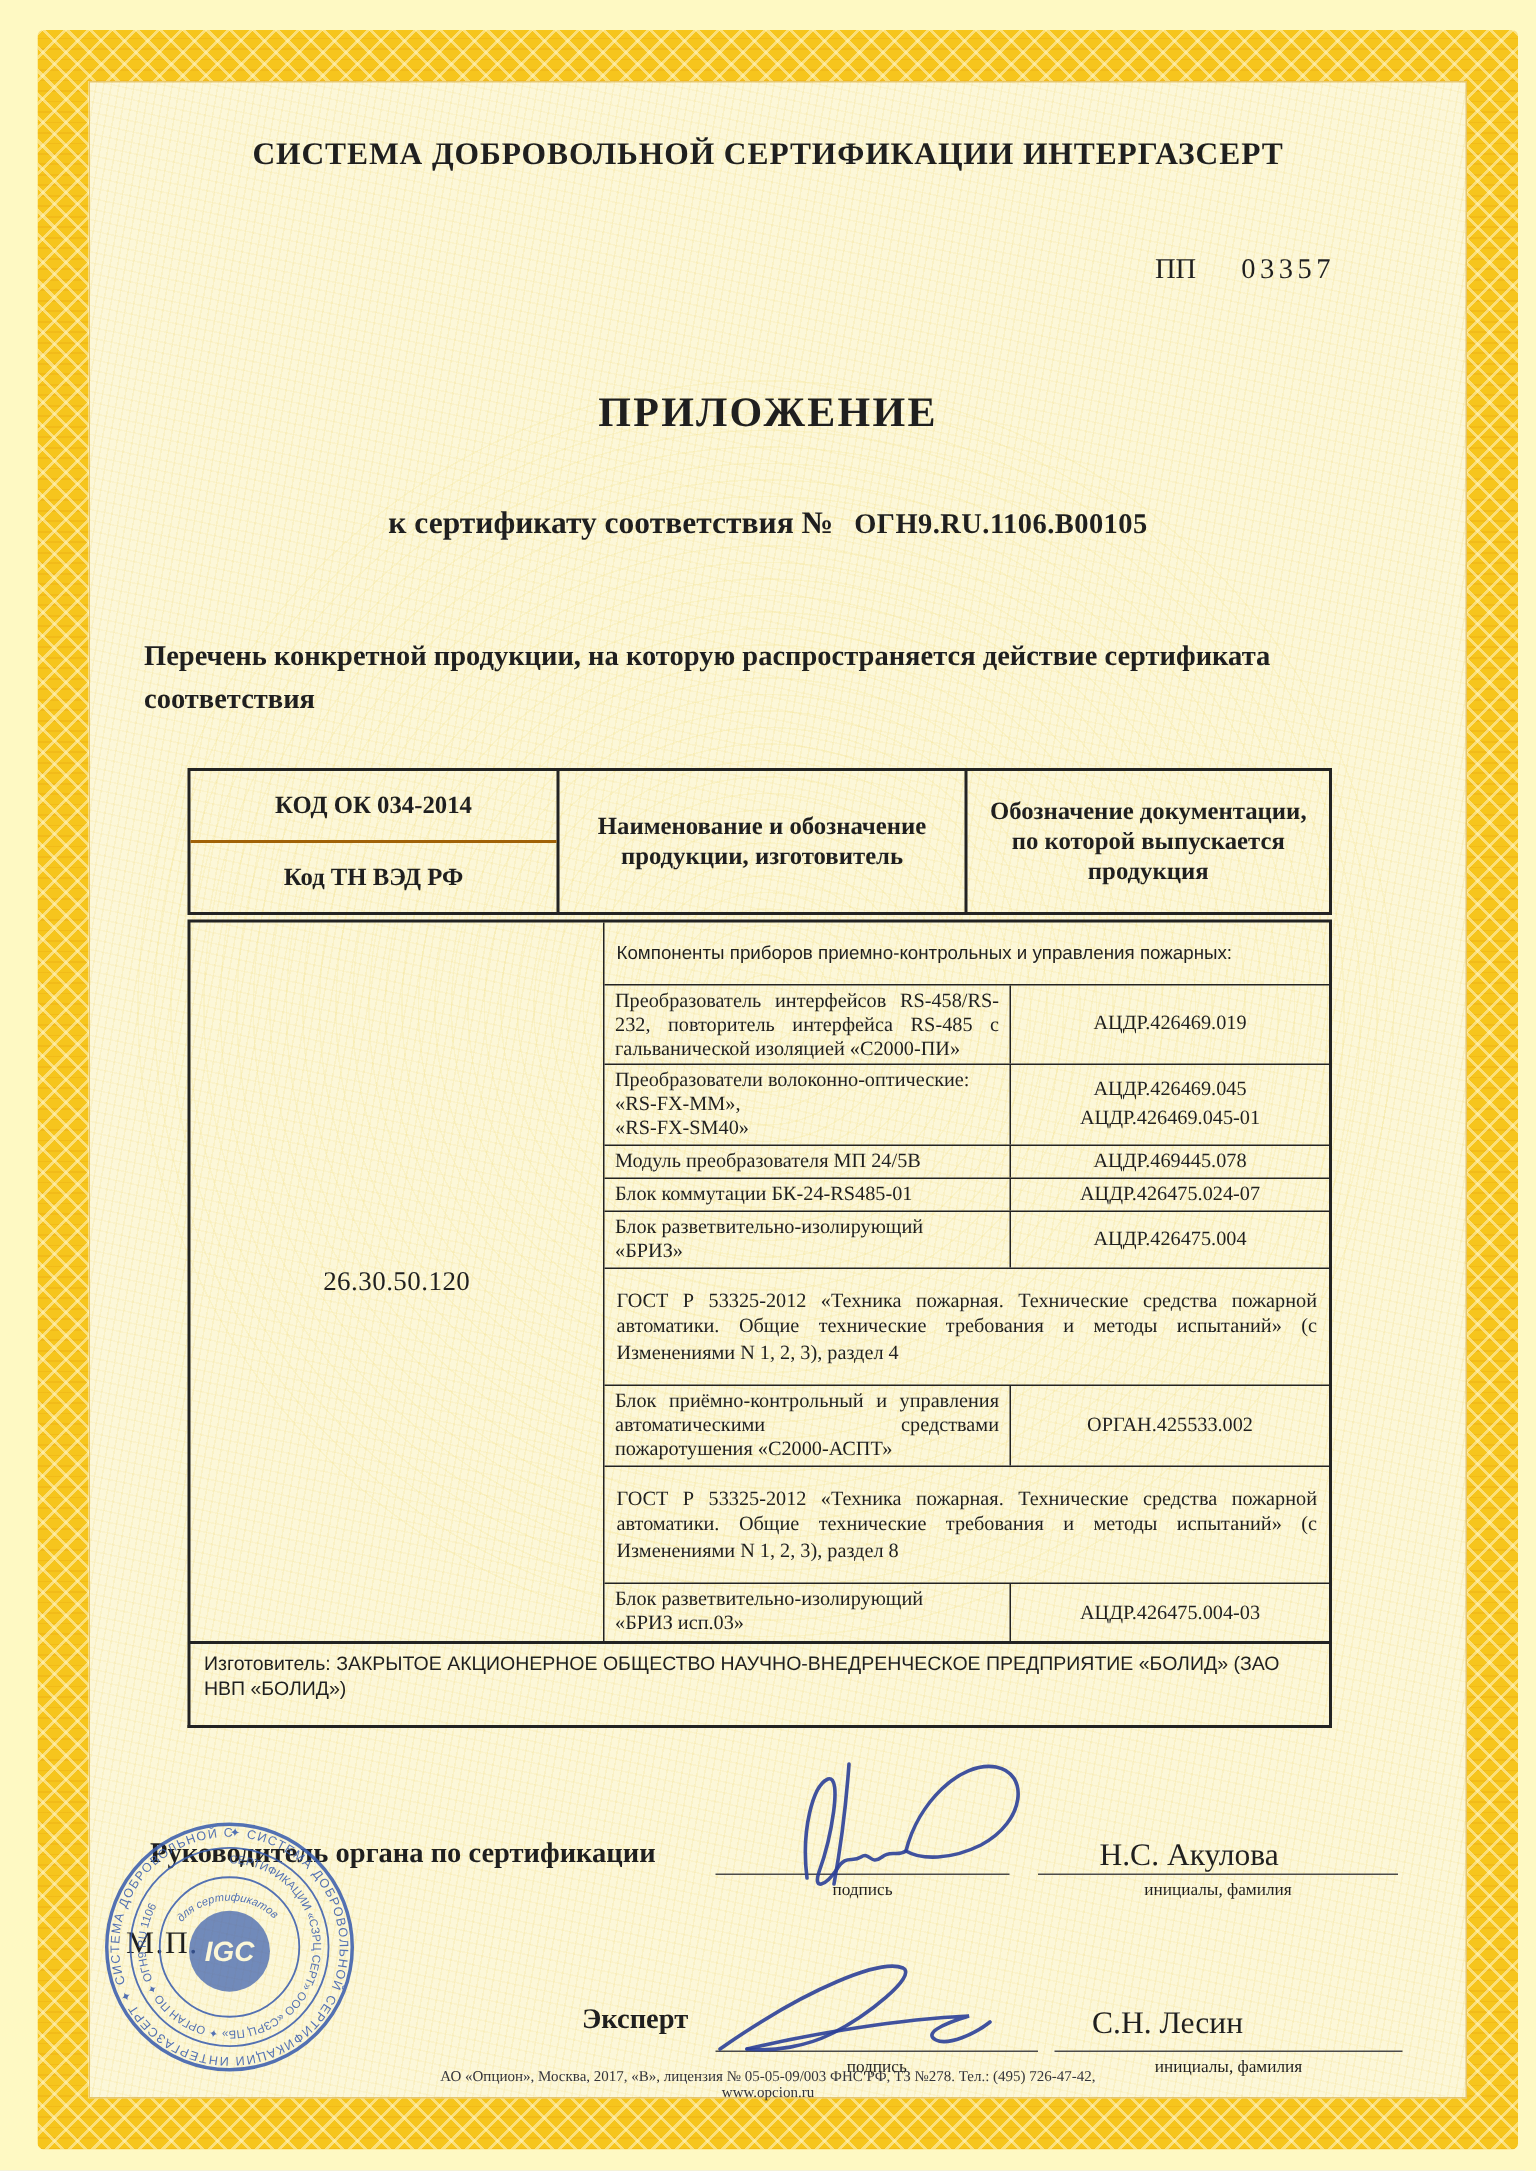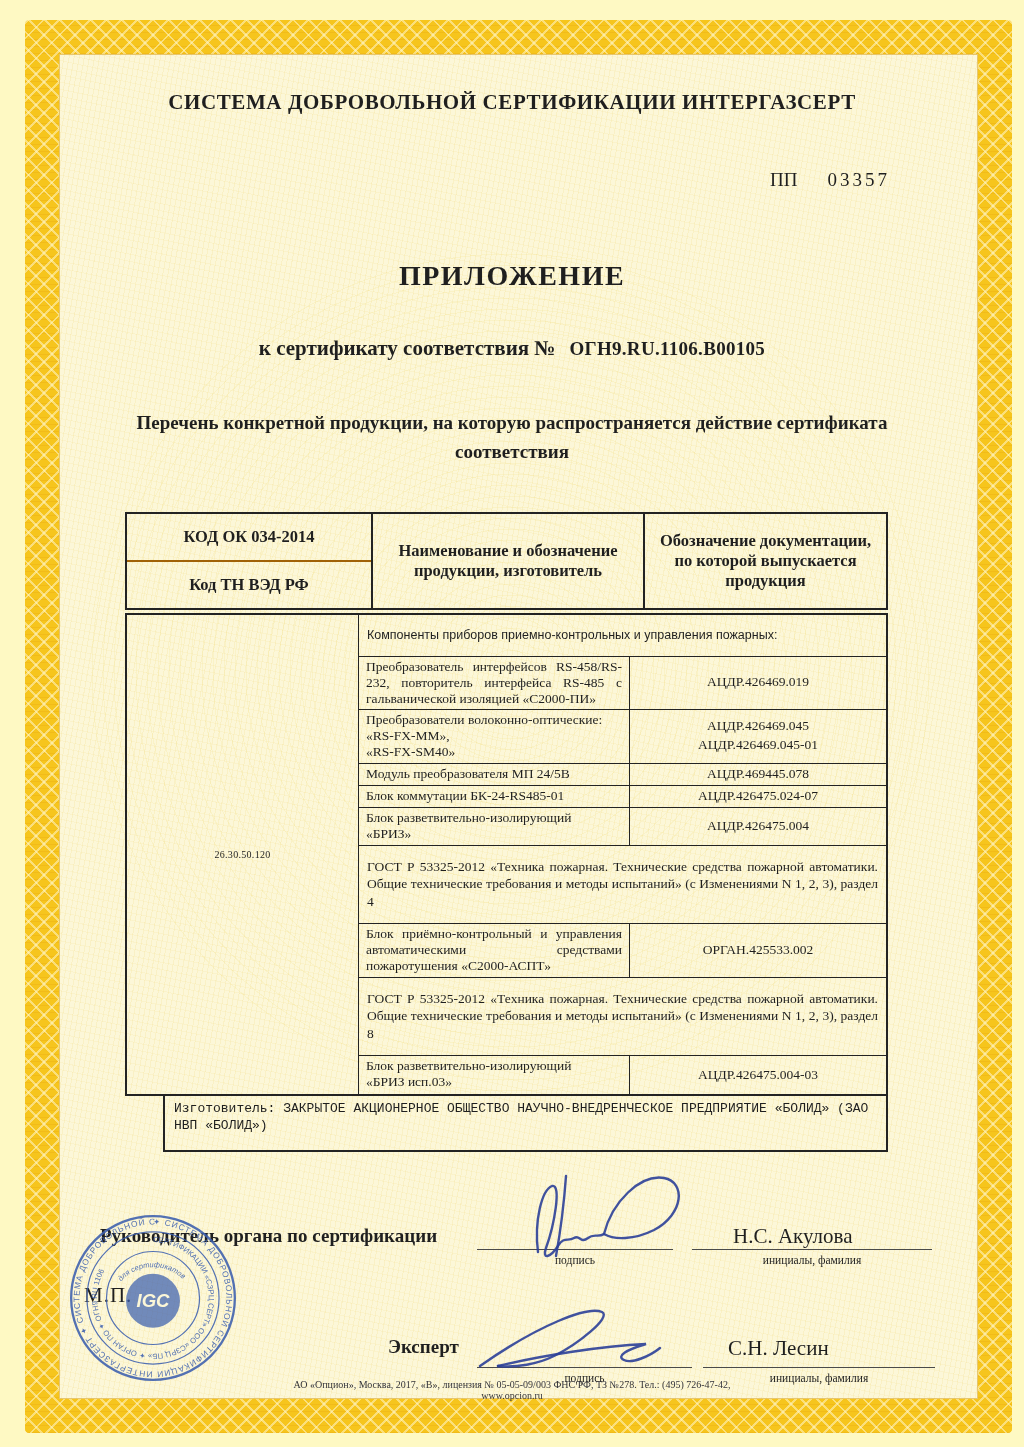--- a/index.html
+++ b/index.html
@@ -33,50 +33,50 @@
   .abs { position:absolute; }
   .center { left:0; right:0; text-align:center; }
 
   .sys-title { top:90px; font-size:21px; font-weight:bold; letter-spacing:.6px; }
   .pp-number { left:770px; top:169px; font-size:19px; display:flex; gap:30px;text-align:center; }
   .pp-number .num { letter-spacing:3px; }
   .doc-title { top:260px; font-size:28px; font-weight:bold; letter-spacing:1.5px; }
   .subtitle  { top:336px; }
   .subtitle .lbl { font-size:21px; font-weight:bold; }
   .subtitle .num { font-size:19px; font-weight:bold; margin-left:14px; letter-spacing:.3px; }
-  .descr { top:408px; left:96px; right:96px; text-align:center; font-weight:bold; font-size:19px; line-height:1.55; }
+  .descr { top:423px; left:96px; right:96px; font-weight:bold; font-size:19px; line-height:1.55; }
 
   
   .tbl { position:absolute; left:125px; top:512px; width:763px; font-size:13.5px; }
   .thead { display:flex; border:2px solid #232323; height:98px; font-weight:bold; }
   .thead .hc { display:flex; align-items:center; justify-content:center; text-align:center;
                font-size:16.5px; line-height:1.22; padding:2px 10px; }
   .hcol1 { width:246px; border-right:2px solid #232323; display:flex; flex-direction:column; }
   .hcol1 .hc { flex:1; }
   .hcol1 .hc:first-child { border-bottom:2px solid #a16207; }
   .hcol2 { width:272px; border-right:2px solid #232323; }
   .hcol3 { flex:1; }
 
   .tbody { display:flex; border:2px solid #232323; margin-top:3px; }
-  .left-col { width:232px; border-right:1.5px solid #232323; display:flex;
-              align-items:center; justify-content:center; font-size:10px; letter-spacing:.3px; }
+  .left-col { width:276px; border-right:1.5px solid #232323; display:flex;
+              align-items:center; justify-content:center; font-size:18px; letter-spacing:.3px; }
   .rows { flex:1; display:flex; flex-direction:column; }
   .row { display:flex; border-bottom:1.5px solid #232323; }
   .row:last-child { border-bottom:none; }
   .cell-name { width:271px; border-right:1.5px solid #232323; padding:2px 7px;
                text-align:justify; line-height:1.2; white-space:pre-line; }
   .cell-doc  { flex:1; display:flex; align-items:center; justify-content:center;
                text-align:center; white-space:pre-line; line-height:1.4; padding:1px 4px; }
   .cell-full { width:100%; padding:12px 8px; text-align:justify; line-height:1.32; }
   .row.section .cell-full { font-family:"Liberation Sans",sans-serif; font-size:12.5px;
                text-align:left; display:flex; align-items:center; }
   .h36{min-height:36px}.h52{min-height:52px}.h50{min-height:50px}.h19{min-height:19px}
   .h22{min-height:22px}.h38{min-height:38px}.h56{min-height:56px}
   .manu { border:2px solid #232323; border-top:none; min-height:56px; padding:5px 9px;
-          font-family:Liberation Mono, monospace; font-size:13px; line-height:1.3;margin-left:38px; }
+          font-family:Liberation Sans, sans-serif; font-size:13px; line-height:1.3; }
 
   
   .sig-label { font-size:19px; font-weight:bold; }
   .sig-line  { border-bottom:1.5px solid #4a4a4a; }
   .sig-cap   { font-size:11.5px; text-align:center; }
   .sig-name  { font-size:21px; font-weight:normal; }
   .mp { left:84px; top:1283px; font-size:21px; letter-spacing:1px; }
   .ink { stroke:#2b3f98; stroke-width:2.4; fill:none; stroke-linecap:round; opacity:.9; }
 
   .footer-note { left:262px; width:500px; top:1379px; text-align:center; font-size:10px; color:#34343a; }

